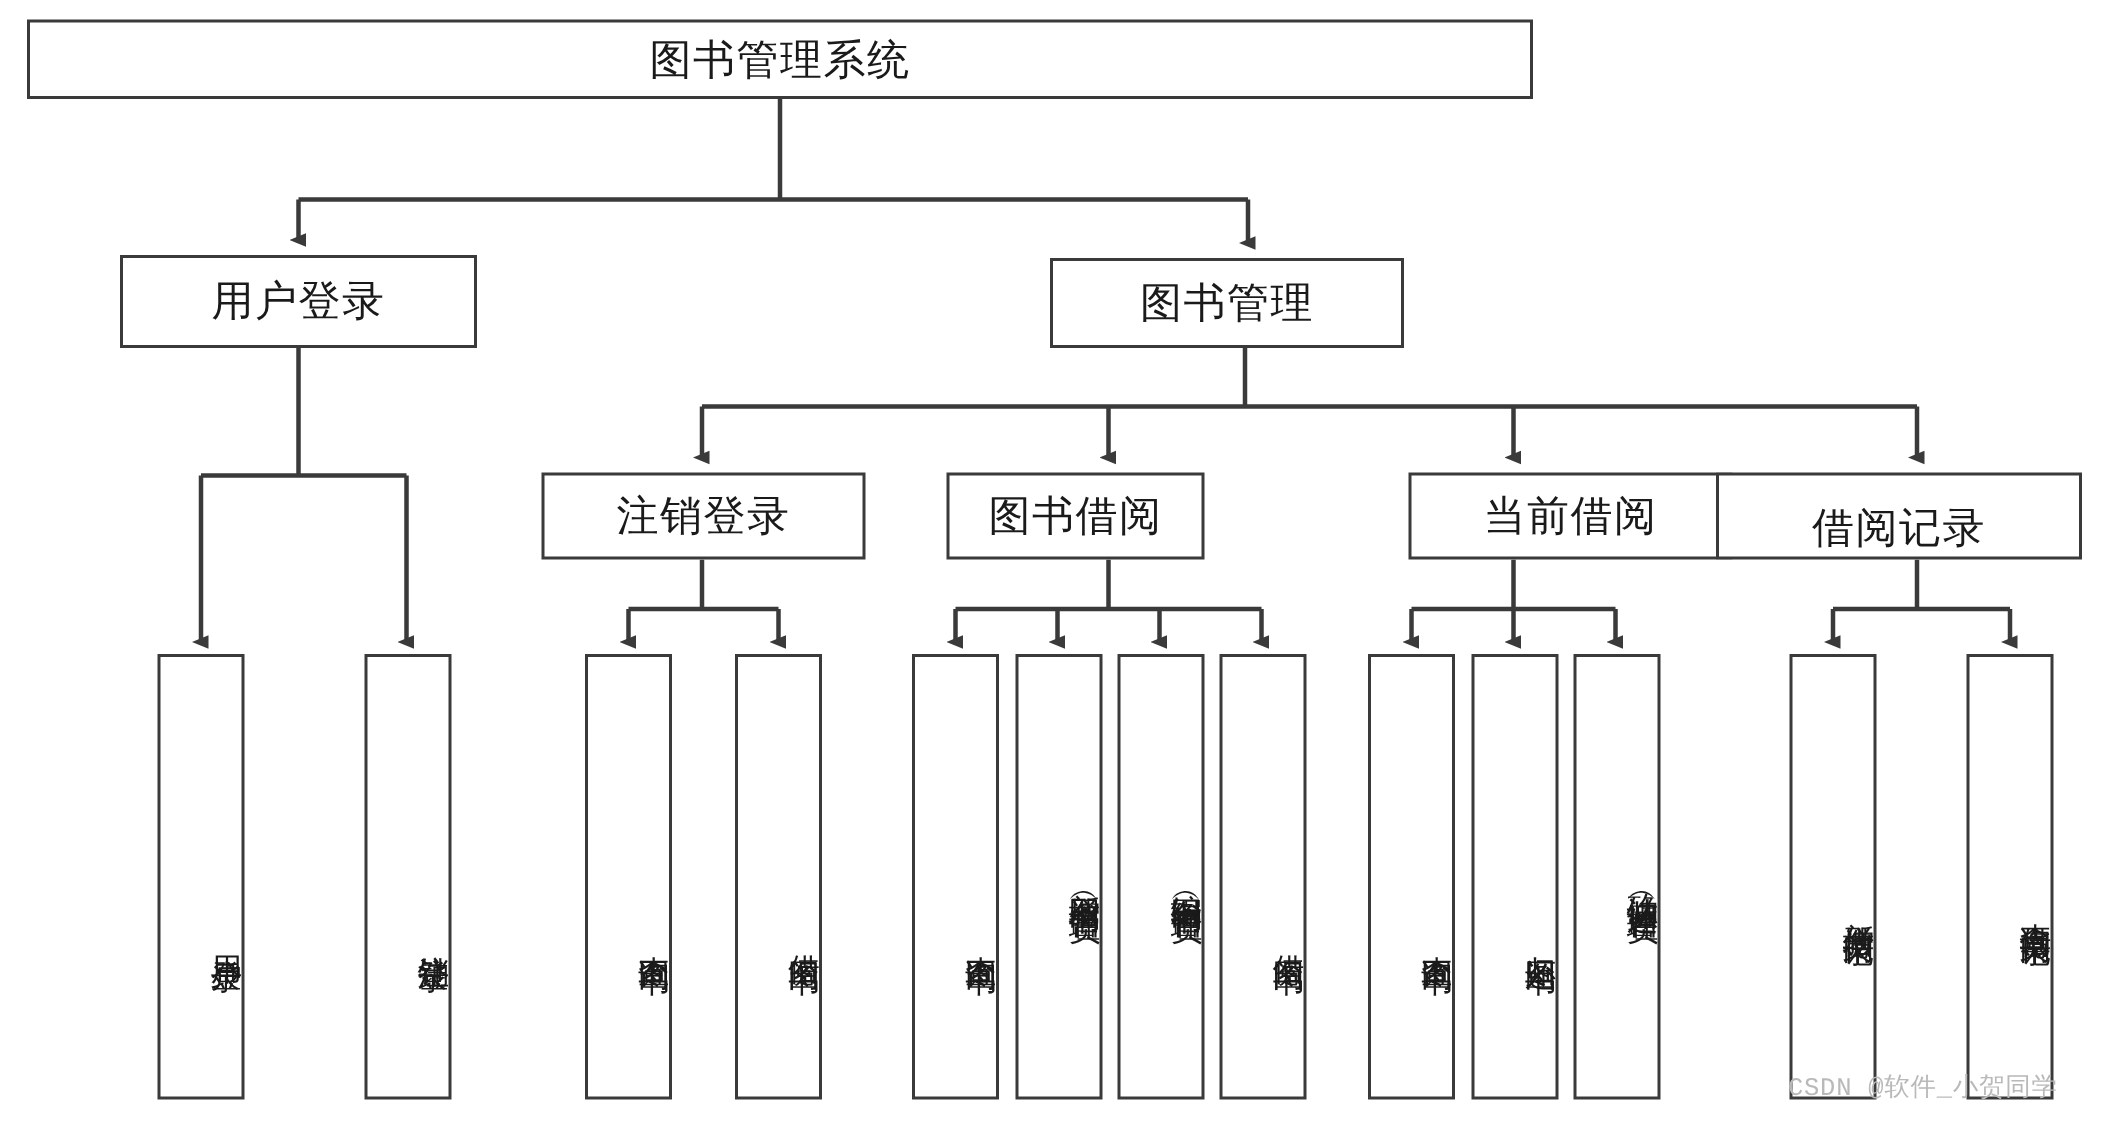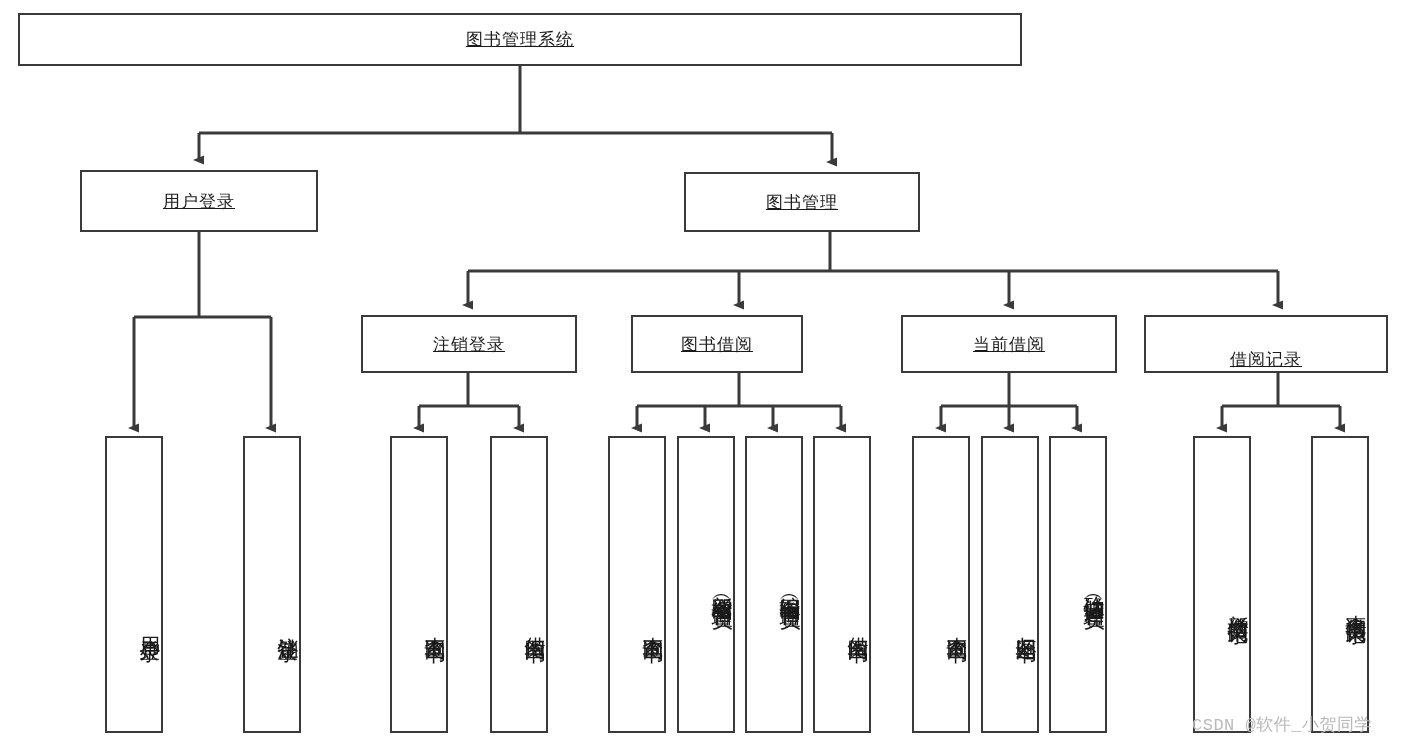--- a/index.html
+++ b/index.html
@@ -29,23 +29,22 @@
     position: absolute;
     box-sizing: border-box;
     background: #ffffff;
     border: 2px solid #3a3a3a;
     display: flex;
     align-items: center;
     justify-content: center;
     color: #1a1a1a;
   }
   .node.horizontal {
-    font-size: 17px;
+    font-size: 28px;
     letter-spacing: 1px;
-    text-decoration: underline;
   }
   .node.vertical {
     writing-mode: vertical-rl;
     text-orientation: upright;
     font-size: 21px;
     align-items: flex-start;
     justify-content: center;
     padding-top: 8px;
     letter-spacing: 2px;
     line-height: 1.05;
@@ -121,31 +120,31 @@
     </g>
   </svg>
 
   <div class="node horizontal" style="left:18px; top:13px; width:1004px; height:53px;">
     <span class="label">图书管理系统</span>
   </div>
 
   <div class="node horizontal" style="left:80px; top:170px; width:238px; height:62px;">
     <span class="label">用户登录</span>
   </div>
-  <div class="node horizontal" style="left:684px; top:172px; width:236px; height:60px;">
+  <div class="node horizontal" style="left:700px; top:172px; width:236px; height:60px;">
     <span class="label">图书管理</span>
   </div>
 
   <div class="node horizontal" style="left:361px; top:315px; width:216px; height:58px;">
     <span class="label">注销登录</span>
   </div>
   <div class="node horizontal" style="left:631px; top:315px; width:172px; height:58px;">
     <span class="label">图书借阅</span>
   </div>
-  <div class="node horizontal" style="left:901px; top:315px; width:216px; height:58px;">
+  <div class="node horizontal" style="left:939px; top:315px; width:216px; height:58px;">
     <span class="label">当前借阅</span>
   </div>
   <div class="node horizontal" style="left:1144px; top:315px; width:244px; height:58px;align-items:flex-end;">
     <span class="label">借阅记录</span>
   </div>
 
   <div class="node vertical" style="left:105px; top:436px; width:58px; height:297px; padding-top:78px;">
     <span class="label">用户登录</span>
   </div>
   <div class="node vertical" style="left:243px; top:436px; width:58px; height:297px; padding-top:78px;">

